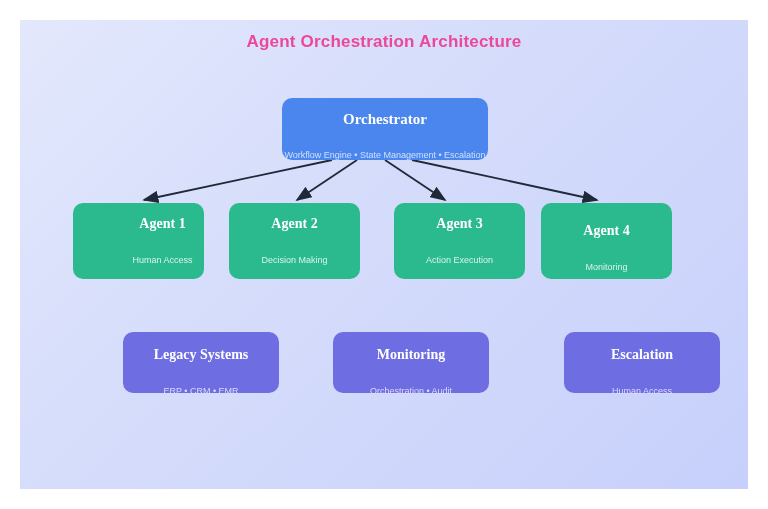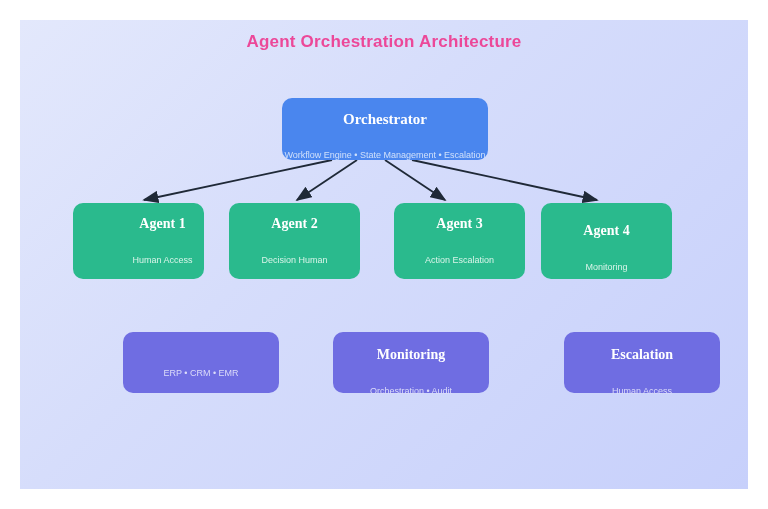--- a/index.html
+++ b/index.html
@@ -108,32 +108,33 @@
   <div class="node-title">Orchestrator</div>
   <div class="node-subtitle">Workflow Engine • State Management • Escalation</div>
 </div>
 
 <div class="node node-agent agent-0">
   <div class="node-title">Agent 1</div>
   <div class="node-subtitle">Human Access</div>
 </div>
 <div class="node node-agent agent-1">
   <div class="node-title">Agent 2</div>
-  <div class="node-subtitle">Decision Human</div>
+  <div class="node-subtitle">Decision Making</div>
 </div>
 <div class="node node-agent agent-2">
   <div class="node-title">Agent 3</div>
-  <div class="node-subtitle">Action Escalation</div>
+  <div class="node-subtitle">Action Execution</div>
 </div>
 <div class="node node-agent agent-3">
   <div class="node-title">Agent 4</div>
   <div class="node-subtitle">Monitoring</div>
 </div>
 
 <div class="node node-system system-0">
+  <div class="node-title">Legacy Systems</div>
   <div class="node-subtitle">ERP • CRM • EMR</div>
 </div>
 <div class="node node-system system-1">
   <div class="node-title">Monitoring</div>
   <div class="node-subtitle">Orchestration • Audit</div>
 </div>
 <div class="node node-system system-2">
   <div class="node-title">Escalation</div>
   <div class="node-subtitle">Human Access</div>
 </div>

